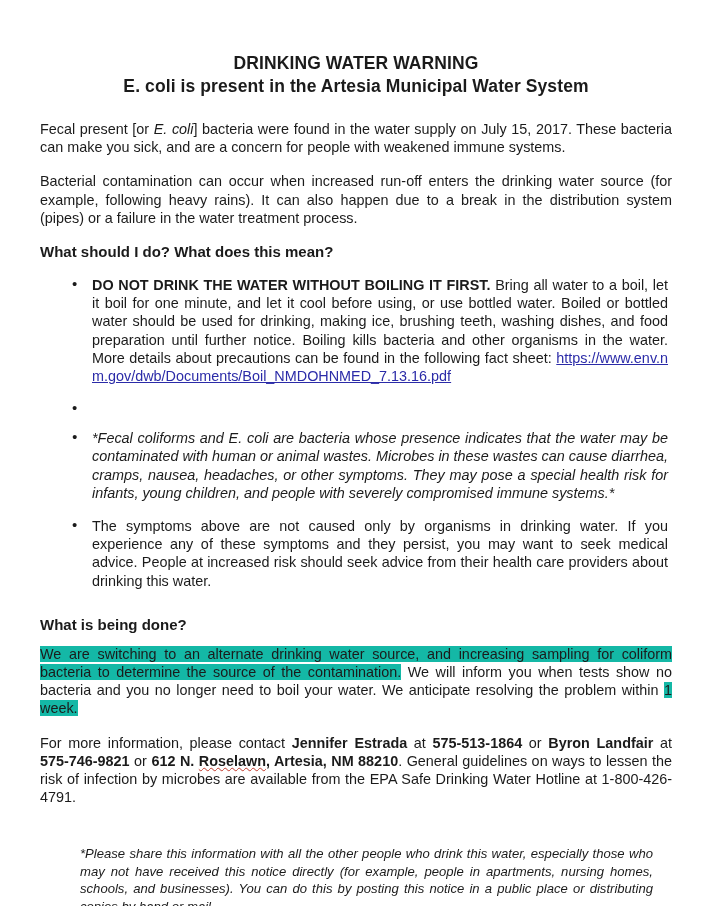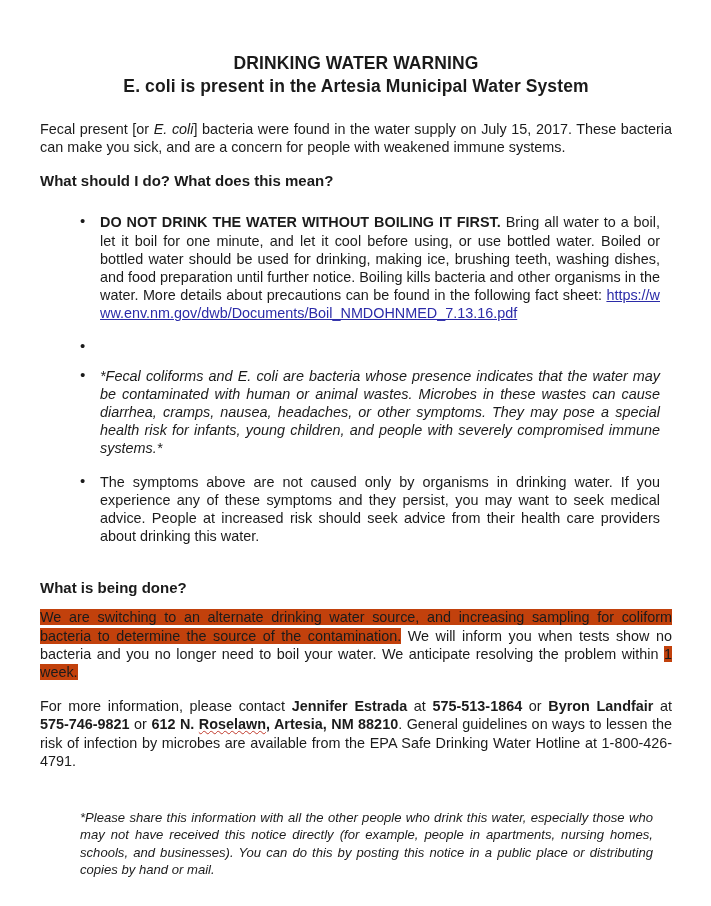--- a/index.html
+++ b/index.html
@@ -65,21 +65,21 @@
     font-size: 15px;
     font-weight: bold;
     line-height: 18px;
     margin: 0;
     text-align: left;
   }
 
   
   ul.bullets {
     list-style: none;
-    margin: 12px;
+    margin: 4px;
     padding: 0;
   }
   ul.bullets > li {
     position: relative;
     padding-left: 48px;
     font-size: 14.4px;
     line-height: 18.2px;
     text-align: justify;
     min-height: 14px;
   }
@@ -97,21 +97,21 @@
   .b { font-weight: bold; }
   .i { font-style: italic; }
 
   .link {
     color: #2b2ba8;
     text-decoration: underline;
     word-break: break-all;
   }
 
   .hl {
-    background-color: #c2410c;
+    background-color: #14b8a6;
   }
 
   .spellerror {
     text-decoration: underline;
     text-decoration-style: wavy;
     text-decoration-color: #c0392b;
     text-decoration-thickness: 1px;
   }
 
   
@@ -133,20 +133,21 @@
   <div class="title-block">
     <div class="title-line-1">DRINKING WATER WARNING</div>
     <div class="title-line-2">E. coli is present in the Artesia Municipal Water System</div>
   </div>
 
 
   <div class="gap-lg"></div>
 
   <p class="para"><span>Fecal present [or </span><span class="i">E. coli</span><span>] bacteria were found in the water supply on July 15, 2017. These bacteria can make you sick, and are a concern for people with weakened immune systems.</span></p>
 
+  <p class="para">Bacterial contamination can occur when increased run-off enters the drinking water source (for example, following heavy rains). It can also happen due to a break in the distribution system (pipes) or a failure in the water treatment process.</p>
 
   <div class="gap-md"></div>
 
   <h2 class="section">What should I do? What does this mean?</h2>
 
   <div class="gap-sm"></div>
 
   <ul class="bullets">
     <li><span class="b">DO NOT DRINK THE WATER WITHOUT BOILING IT FIRST.</span><span> Bring all water to a boil, let it boil for one minute, and let it cool before using, or use bottled water. Boiled or bottled water should be used for drinking, making ice, brushing teeth, washing dishes, and food preparation until further notice. Boiling kills bacteria and other organisms in the water. More details about precautions can be found in the following fact sheet:</span> <a class="link" href="#">https://www.env.nm.gov/dwb/Documents/Boil_NMDOHNMED_7.13.16.pdf</a></li>
     <li class="empty-bullet"><span></span></li>

